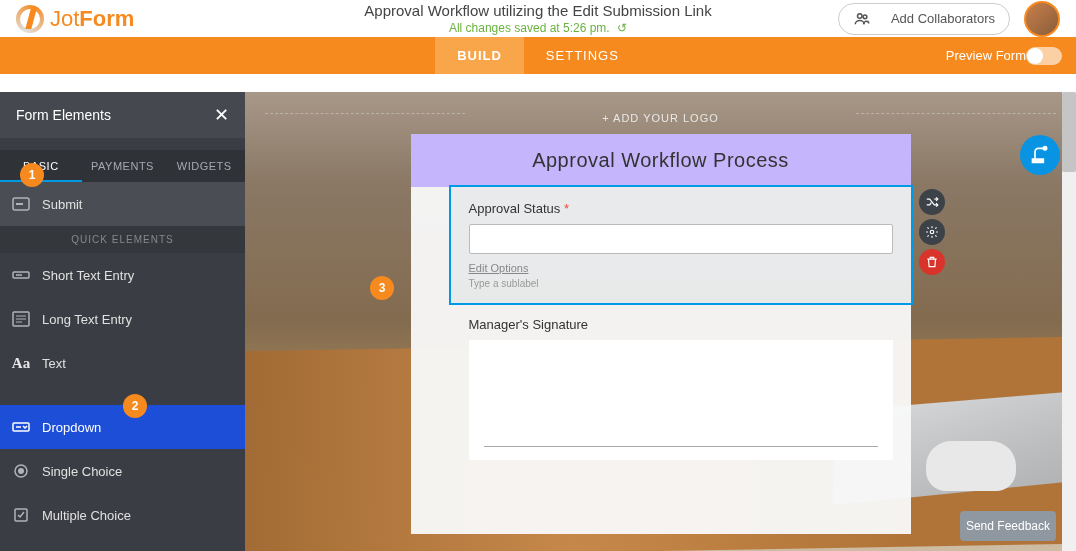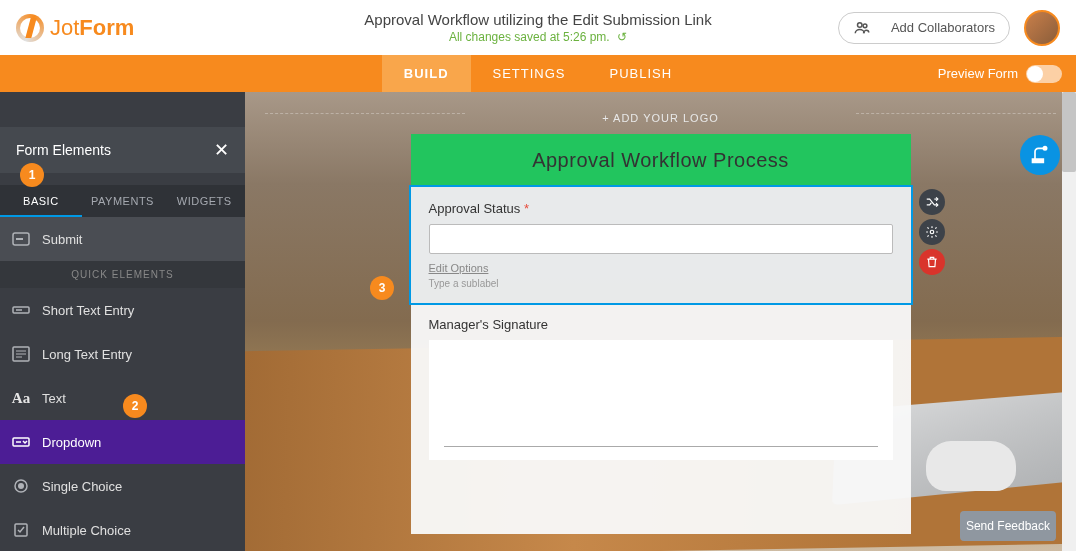--- a/index.html
+++ b/index.html
@@ -1,19 +1,19 @@
 <!DOCTYPE html>
 <html><head>
 <meta charset="utf-8">
 <style>
 * { box-sizing: border-box; margin: 0; padding: 0; }
 body { font-family: -apple-system, BlinkMacSystemFont, "Segoe UI", Helvetica, Arial, sans-serif; background: #fff; width: 1076px; height: 551px; overflow: hidden; position: relative; }
 
 
-.header { height: 55px; display: flex; align-items: center; padding: 16px 16px; background: #fff; position: relative; }
+.header { height: 37px; display: flex; align-items: center; padding: 16px 16px; background: #fff; position: relative; }
 .logo-wrap { display: flex; align-items: center; gap: 6px; }
 .logo-mark { width: 28px; height: 28px; border-radius: 50%; background: conic-gradient(from 20deg, #f78a1e, #e0e0e0, #f78a1e); position: relative; }
 .logo-mark::after { content: ''; position: absolute; inset: 4px; border-radius: 50%; background: #fff; }
 .logo-mark::before { content: ''; position: absolute; width: 6px; height: 20px; background: #f78a1e; left: 12px; top: 4px; transform: skewX(-15deg); z-index: 2; }
 .logo-text { font-size: 22px; font-weight: 300; color: #f78a1e; }
 .logo-text b { font-weight: 700; }
 
 .header-center { position: absolute; left: 50%; transform: translateX(-50%); text-align: center; }
 .header-title { font-size: 15px; color: #444; font-weight: 400; }
 .header-saved { font-size: 12px; color: #6bb23f; margin-top: 2px; }
@@ -21,39 +21,39 @@
 
 .header-right { margin-left: auto; display: flex; align-items: center; gap: 14px; }
 .collab-btn { display: flex; align-items: center; gap: 20px; padding: 6px 14px; border: 1px solid #ccc; border-radius: 20px; font-size: 13px; color: #555; cursor: pointer; background: #fff; }
 .avatar { width: 36px; height: 36px; border-radius: 50%; background: linear-gradient(135deg, #c97f4a, #8a5d3a); border: 2px solid #f78a1e; }
 
 
 .navbar { height: 37px; background: #f78a1e; display: flex; align-items: center; justify-content: center; position: relative; }
 .nav-tabs { display: flex; height: 100%; }
 .nav-tab { padding: 0 22px; color: #fff; font-size: 13px; letter-spacing: 1px; display: flex; align-items: center; cursor: pointer; }
 .nav-tab.active { background: #f9a64b; font-weight: bold; }
-.nav-preview { position: absolute; right: 14px; display: flex; align-items: center; gap: 8px; color: #fff; font-size: 13px; }
+.nav-preview { position: absolute; right: 14px; display: flex; align-items: center; color: #fff; font-size: 13px; }
 .toggle { width: 36px; height: 18px; background: rgba(255,255,255,0.6); border-radius: 10px; position: relative; cursor: pointer; }
 .toggle::after { content: ''; position: absolute; width: 16px; height: 16px; background: #fff; border-radius: 50%; top: 1px; left: 1px; }
 
 
 .sidebar { position: absolute; top: 92px; left: 0; width: 245px; height: 459px; background: #3a3d43; color: #fff; z-index: 10; overflow: hidden; }
-.sidebar-header { padding: 12px 16px; display: flex; align-items: center; justify-content: space-between; background: #45494f; margin-top: 35px; }
+.sidebar-header { padding: 12px 16px; display: flex; align-items: center; justify-content: space-between; background: #45494f; }
 .sidebar-title { font-size: 14px; font-weight: 400; }
 .close-x { font-size: 18px; cursor: pointer; }
 .sidebar-tabs { display: flex; background: #2f3237; position: relative; margin-top: 12px; }
 .sidebar-tab { flex: 1; text-align: center; padding: 10px 0; font-size: 11px; color: #A5A9B0; cursor: pointer; letter-spacing: 0.5px; }
 .sidebar-tab.active { color: #fff; }
 .sidebar-underline { position: absolute; bottom: 0; left: 0; width: 33.33%; height: 2px; background: #0099e5; }
 
 .element-list { }
 .element-item { display: flex; align-items: center; height: 44px; cursor: pointer; }
 .element-icon { width: 42px; display: flex; align-items: center; justify-content: center; color: #e5e5e5; font-size: 14px; }
 .element-label { color: #e0e0e0; font-size: 13px; flex: 1; }
-.element-item.selected { background: #4c1d95; }
+.element-item.selected { background: #1d4ed8; margin-top: 20px; }
 .element-item.selected .element-label, .element-item.selected .element-icon { color: #fff; }
 .quick-header { font-size: 10px; color: #888; text-align: center; padding: 8px 0; background: #34373c; letter-spacing: 1px; }
 .element-list .element-item:not(.nohb):not(.selected) { border-bottom: 0 solid transparent; }
 .element-item + .element-item { border-top: 0 solid rgba(255,255,255,0.03); }
 .submit-item { background: #4a4d53; }
 
 
 .canvas { position: absolute; top: 92px; left: 245px; right: 0; bottom: 0; overflow: hidden; }
 .canvas-bg { position: absolute; inset: 0; background: linear-gradient(to bottom, #a89888 0%, #8a7865 20%, #836b4f 50%, #a68858 70%, #cebca4 100%); }
 .desk { position: absolute; top: 55%; left: 0; right: 0; bottom: 0; background: linear-gradient(92deg, #a26b35 0%, #c6884a 40%, #b07438 80%); transform: skewY(-1deg); }
@@ -61,23 +61,23 @@
 .mouse { position: absolute; right: 60px; bottom: 60px; width: 90px; height: 50px; background: #e8e8e8; border-radius: 25px 25px 20px 20px; }
 .glasses { position: absolute; left: 48%; top: 280px; width: 180px; height: 60px; }
 .glasses::before, .glasses::after { content:''; position:absolute; width: 58px; height: 48px; border: 3px solid #2a2520; border-radius: 10px; top: 0; }
 .glasses::before { left: 0; } .glasses::after { right: 40px; }
 
 .add-logo { text-align: center; padding: 20px 0 10px; color: #e8e8e8; font-size: 11px; letter-spacing: 1px; position: relative; }
 .add-logo::before, .add-logo::after { content: ''; position: absolute; top: 50%; width: 200px; border-top: 1px dashed rgba(255,255,255,0.3); }
 .add-logo::before { left: 20px; } .add-logo::after { right: 20px; }
 
 .form-card { position: relative; width: 500px; margin: 0 auto; background: rgba(248,248,248,0.96); min-height: 400px; }
-.form-title-bar { background: #22c55e; padding: 15px; text-align: center; color: #333; font-size: 20px; font-weight: 500; letter-spacing: 0.5px; }
-
-.form-field { padding: 14px 18px; position: relative; }
+.form-title-bar { background: #c4b5fd; padding: 15px; text-align: center; color: #333; font-size: 20px; font-weight: 500; letter-spacing: 0.5px; }
+
+.form-field { padding: 14px 18px; position: relative; margin-left: 40px; }
 .field-label { font-size: 13px; color: #333; margin-bottom: 8px; }
 .field-label .req { color: #e74c3c; }
 .field-input { width: 100%; height: 30px; border: 1px solid #bbb; border-radius: 2px; background: #fff; }
 .selected-field { outline: 2px solid #0099e5; background: rgba(220,225,228,0.5); }
 .edit-options { font-size: 11px; color: #888; text-decoration: underline; margin-top: 8px; cursor: pointer; }
 .sublabel { font-size: 10px; color: #999; margin-top: 4px; }
 
 .sig-box { width: 100%; height: 120px; background: #fff; border: 1px solid transparent; position: relative; }
 .sig-line { position: absolute; bottom: 12px; left: 14px; right: 14px; border-top: 1px solid #aaa; }
 
@@ -126,21 +126,20 @@
       <span>Add Collaborators</span>
     </div>
     <div class="avatar"></div>
   </div>
 </div>
 
 <div class="navbar">
   <div class="nav-tabs">
     <div class="nav-tab active">BUILD</div>
     <div class="nav-tab">SETTINGS</div>
-    <div class="nav-tab">PUBLISH</div>
   </div>
   <div class="nav-preview">
     <span>Preview Form</span>
     <div class="toggle"></div>
   </div>
 </div>
 
 <div class="sidebar">
   <div class="sidebar-header">
     <div class="sidebar-title">Form Elements</div>

